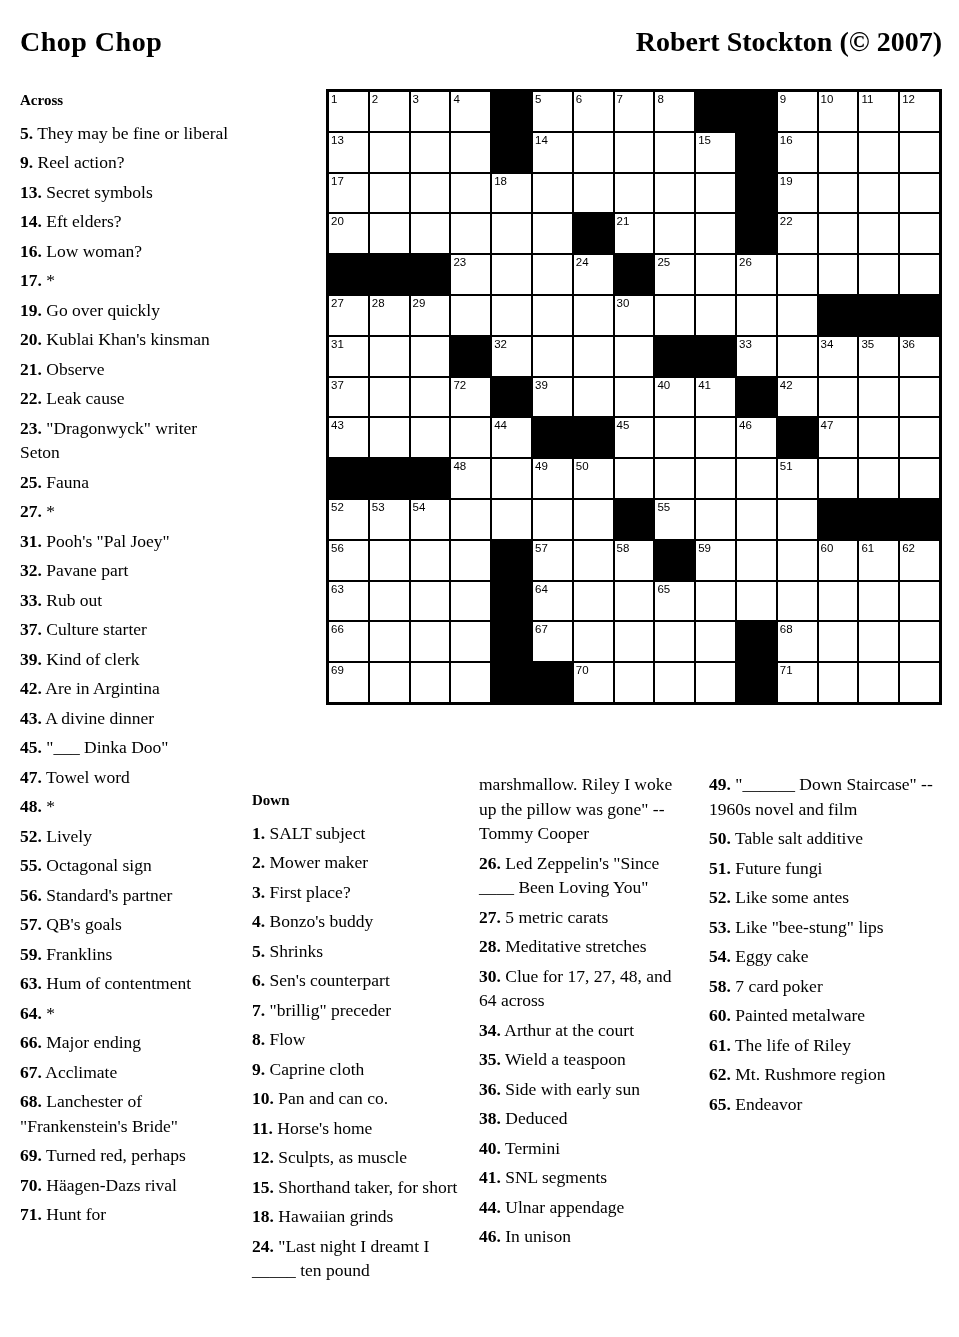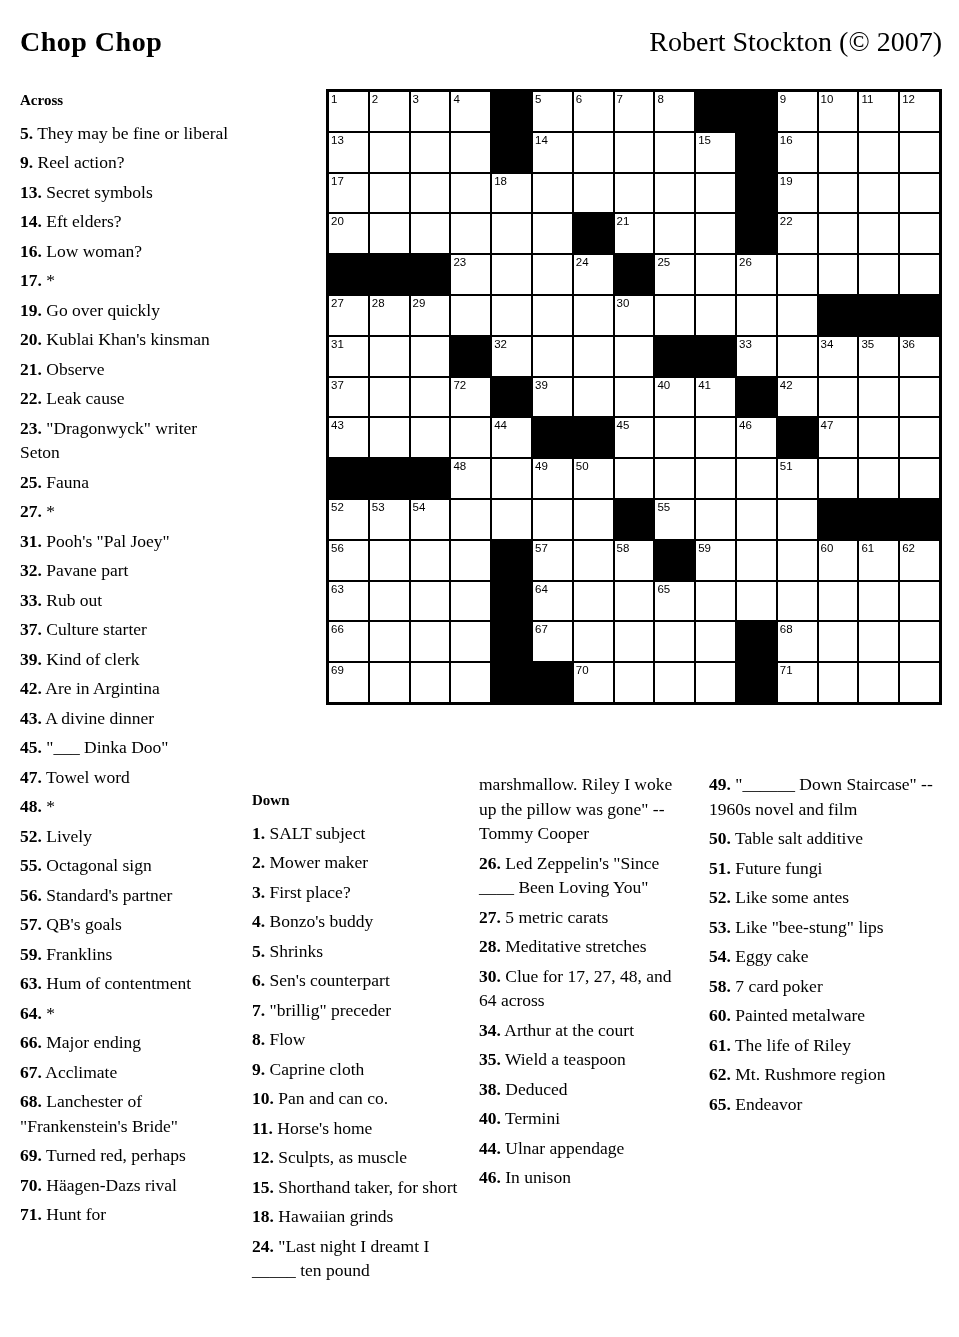--- a/index.html
+++ b/index.html
@@ -9,21 +9,21 @@
   .page {
     position:relative; width:959px; height:1337px;
     background:var(--paper); color:var(--ink); margin:0 auto; overflow:hidden;
   }
   .title {
     position:absolute; left:20px; top:26px;
     font-size:28px; font-weight:bold; letter-spacing:0.5px;
   }
   .byline {
     position:absolute; right:17px; top:26px;
-    font-size:28px; font-weight:normal;
+    font-size:28px; font-weight:bold;
   }
   .grid {
     position:absolute; left:326px; top:89px; width:616px; height:616px;
     border:3px solid var(--ink); background:var(--ink);
     display:grid; grid-template-columns:repeat(15,1fr); grid-template-rows:repeat(15,1fr);
     gap:2px;
   }
   .cell { position:relative; background:var(--paper); }
   .cell.black { background:var(--ink); }
   .cellnum {
@@ -483,22 +483,24 @@
 
   <div class="clues-col col3">
     <div class="clues-list">
         <div class="clue">marshmallow. Riley I woke up the pillow was gone" -- Tommy Cooper</div>
         <div class="clue"><b class="cluenum">26.</b> Led Zeppelin's "Since ____ Been Loving You"</div>
         <div class="clue"><b class="cluenum">27.</b> 5 metric carats</div>
         <div class="clue"><b class="cluenum">28.</b> Meditative stretches</div>
         <div class="clue"><b class="cluenum">30.</b> Clue for 17, 27, 48, and 64 across</div>
         <div class="clue"><b class="cluenum">34.</b> Arthur at the court</div>
         <div class="clue"><b class="cluenum">35.</b> Wield a teaspoon</div>
+        <div class="clue"><b class="cluenum">36.</b> Side with early sun</div>
         <div class="clue"><b class="cluenum">38.</b> Deduced</div>
         <div class="clue"><b class="cluenum">40.</b> Termini</div>
+        <div class="clue"><b class="cluenum">41.</b> SNL segments</div>
         <div class="clue"><b class="cluenum">44.</b> Ulnar appendage</div>
         <div class="clue"><b class="cluenum">46.</b> In unison</div>
       </div>
   </div>
 
   <div class="clues-col col4">
     <div class="clues-list">
         <div class="clue"><b class="cluenum">49.</b> "______ Down Staircase" -- 1960s novel and film</div>
         <div class="clue"><b class="cluenum">50.</b> Table salt additive</div>
         <div class="clue"><b class="cluenum">51.</b> Future fungi</div>

